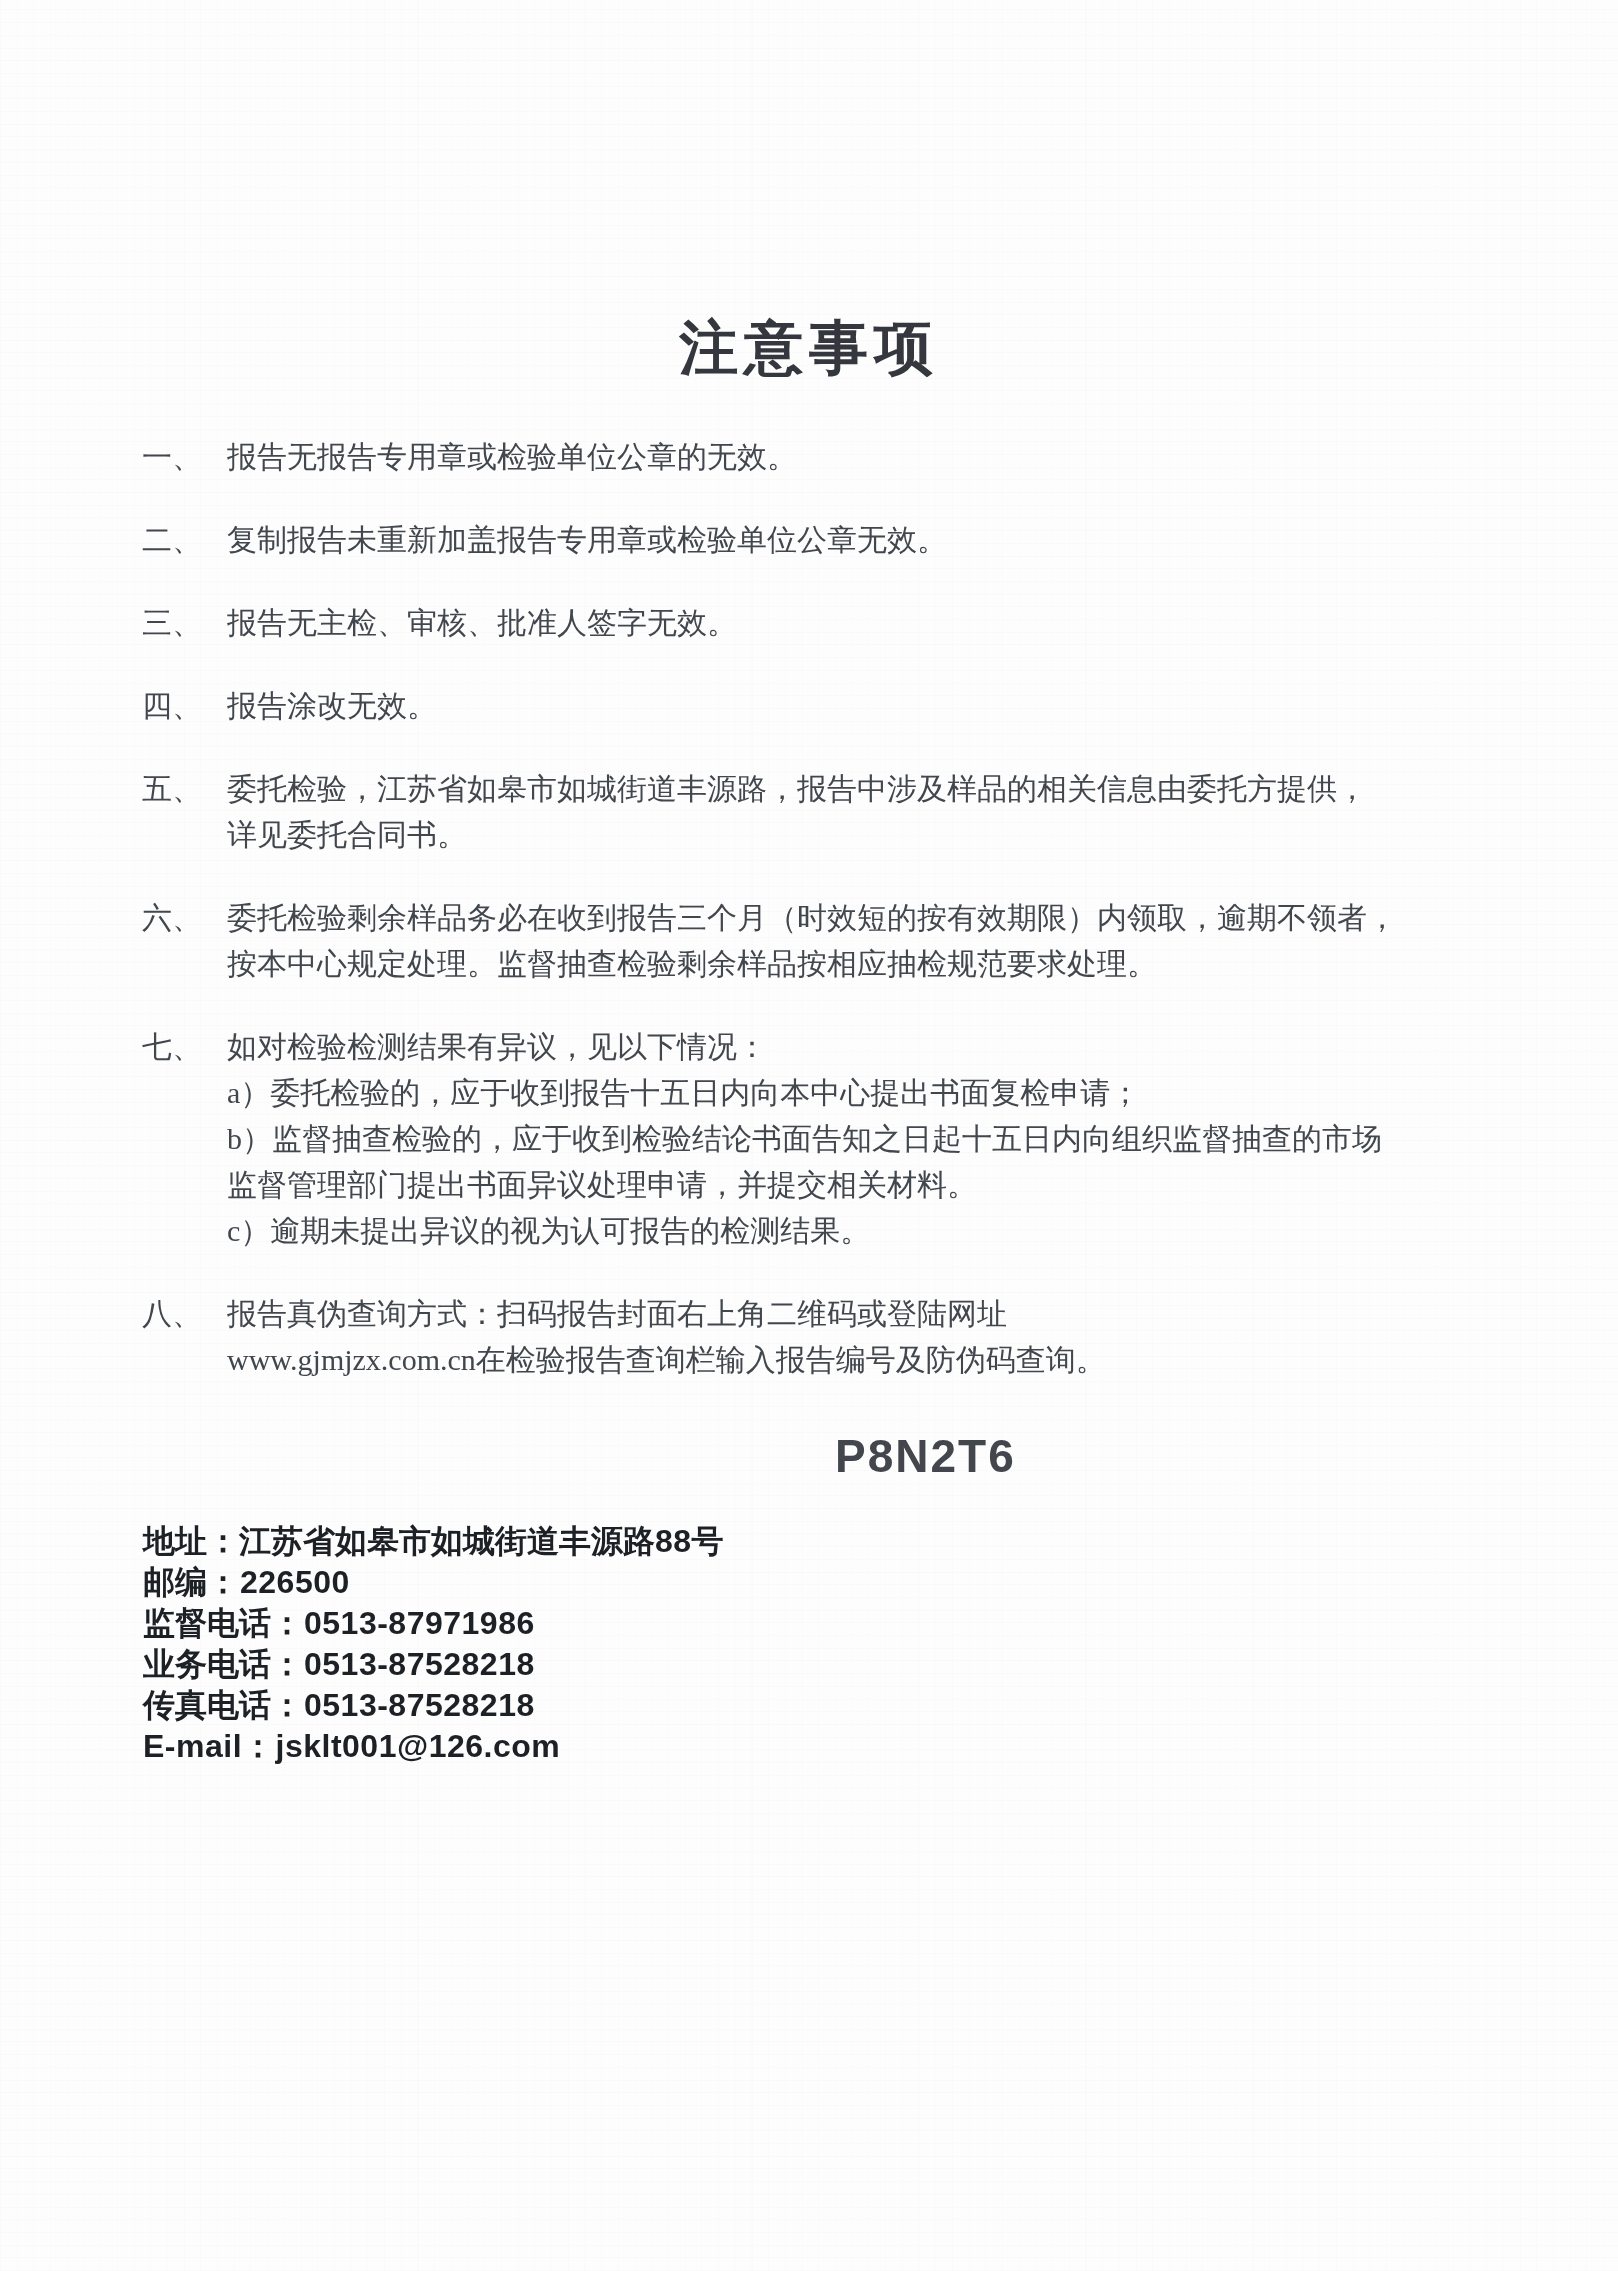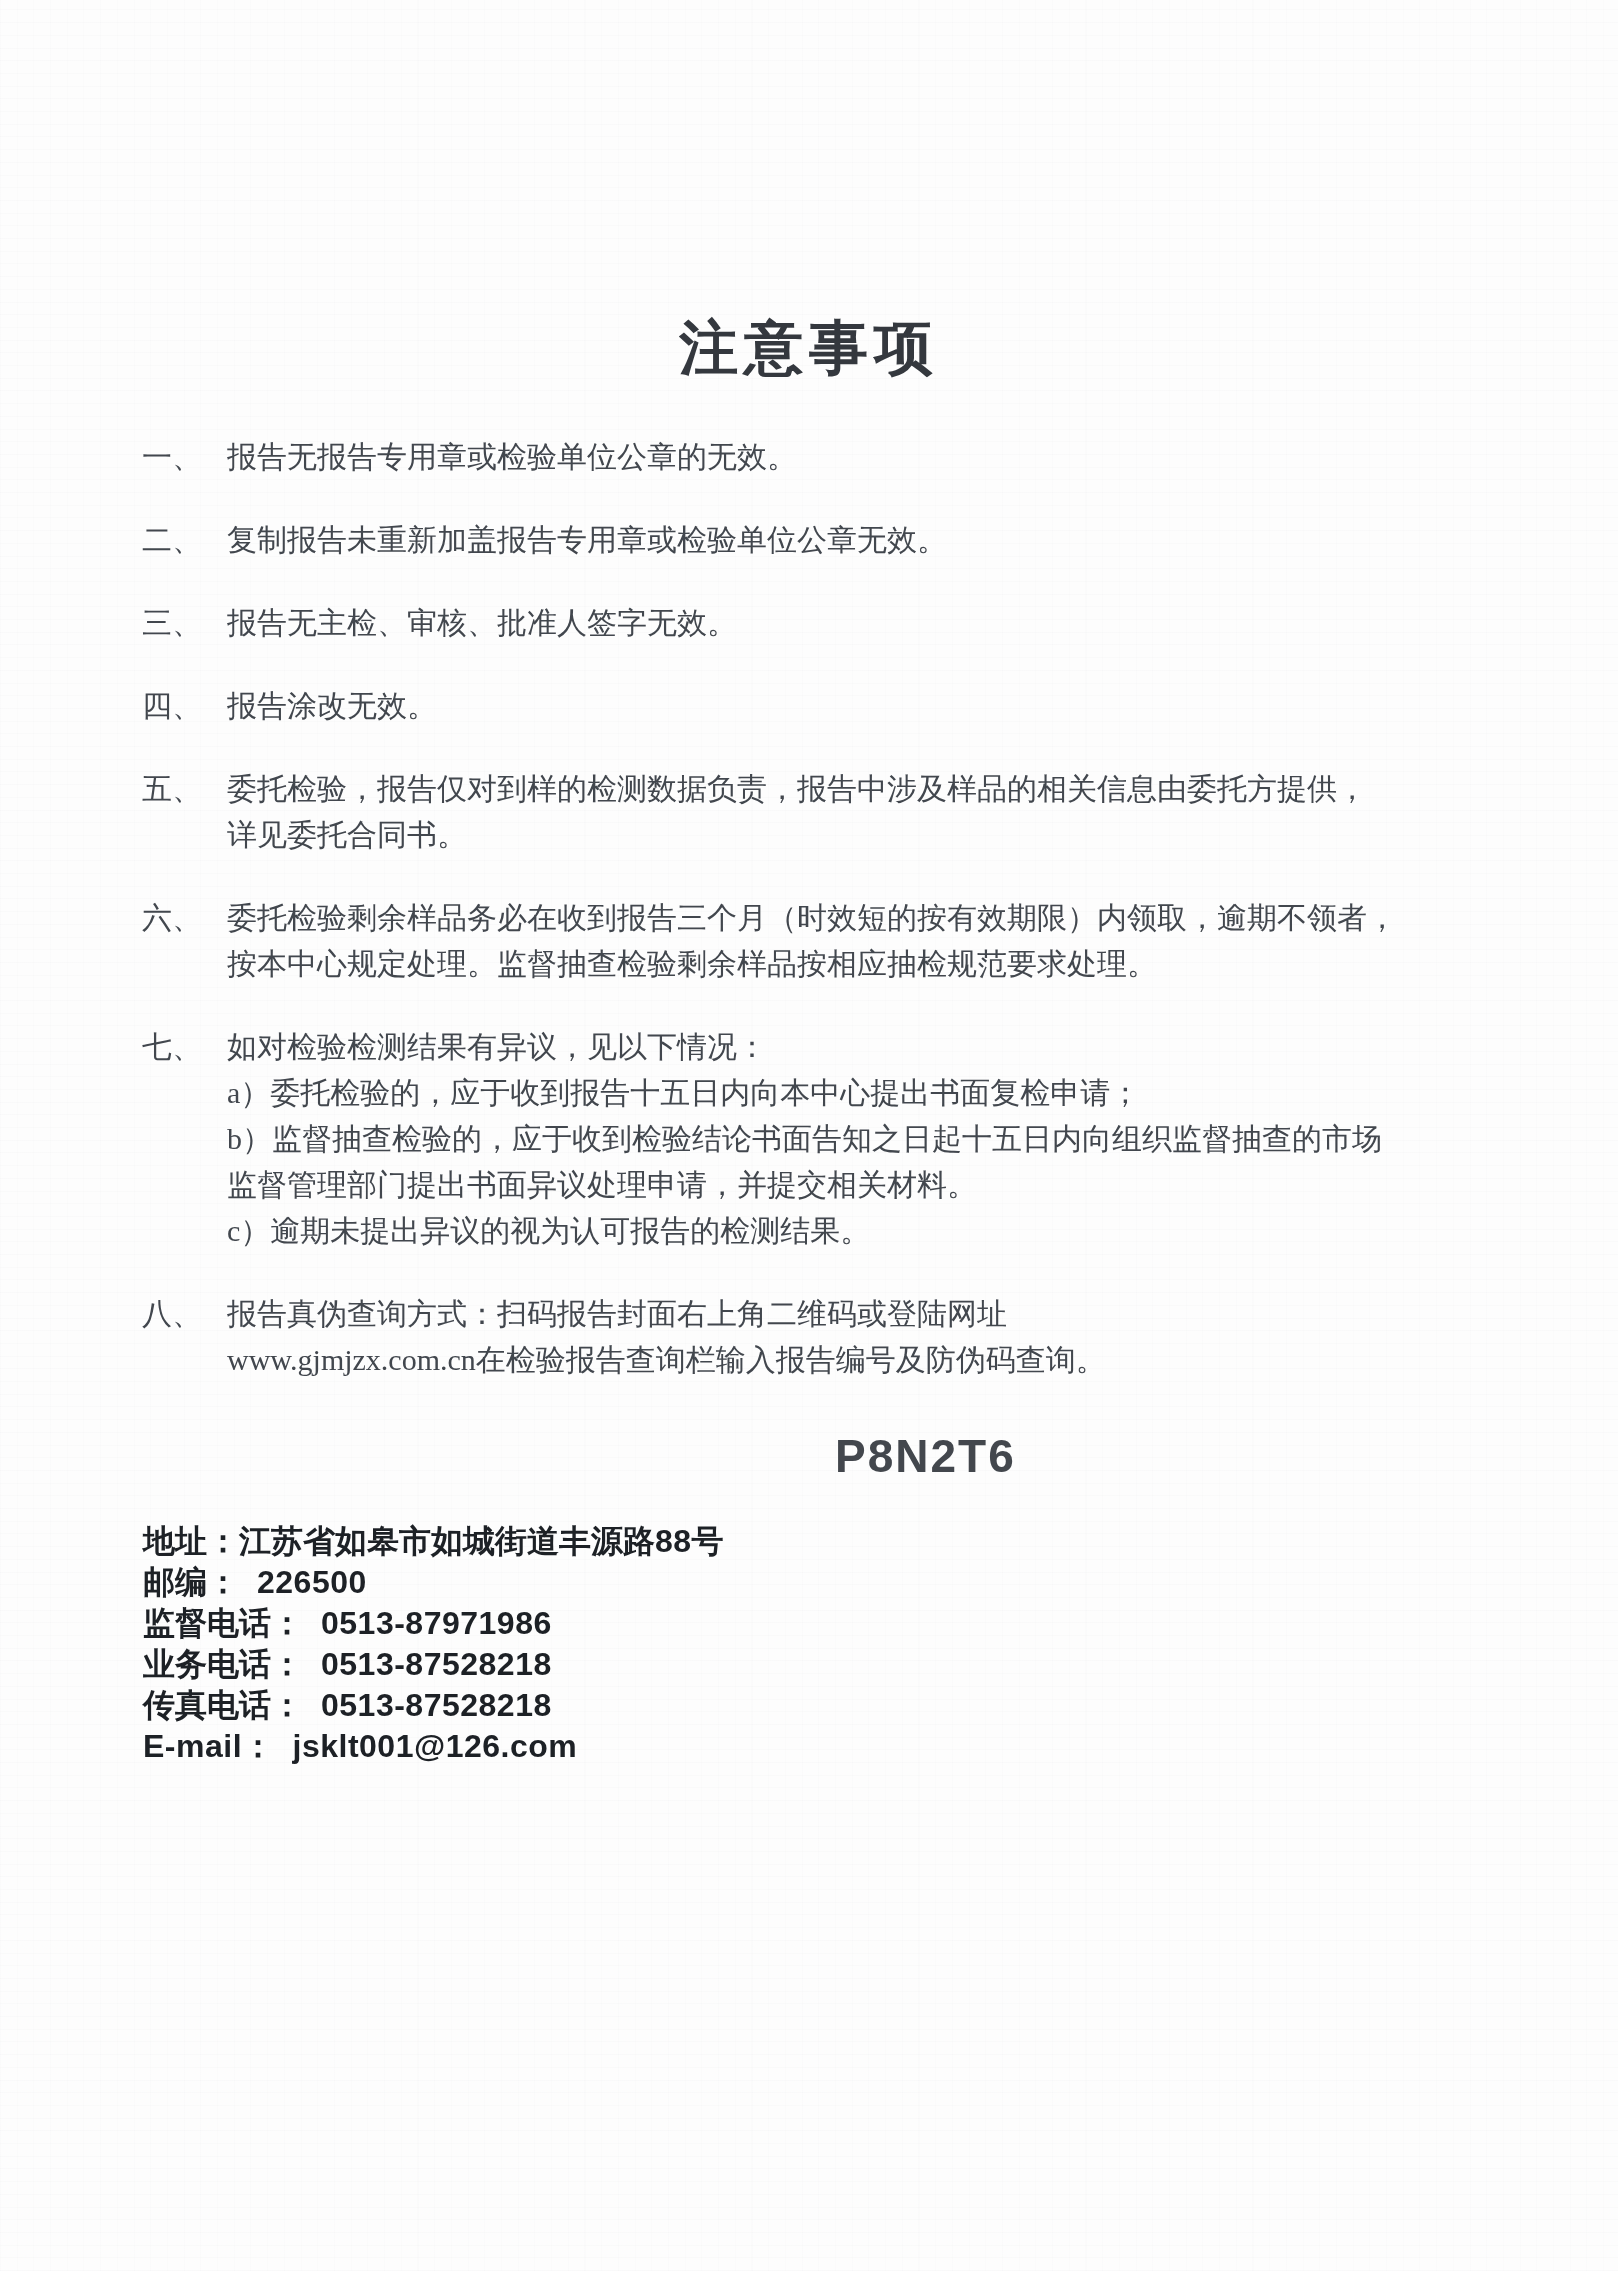--- a/index.html
+++ b/index.html
@@ -73,21 +73,21 @@
   }
   .lab-heading { font-weight: bold; }
   .lab-row { white-space: nowrap; }
   .lab-label { font-weight: bold; }
   .lab-label.latin,
   .lab-num {
     font-family: "Liberation Sans", "DejaVu Sans", sans-serif;
     font-weight: bold;
     letter-spacing: 0.5px;
   }
-  .lab-num { margin-left: 18px; }
+  .lab-num { margin-left: 1px; }
   .lab-num.inline { margin-left: 0; }
 </style>
 </head>
 <body>
 
 <div class="notice-title">注意事项</div>
 
 <div class="notes">
 
   <div class="note">
@@ -114,21 +114,21 @@
   <div class="note">
     <span class="note-label">四、</span>
     <div class="note-body">
       <div class="note-line">报告涂改无效。</div>
     </div>
   </div>
 
   <div class="note">
     <span class="note-label">五、</span>
     <div class="note-body">
-      <div class="note-line">委托检验，报告仅对到样的检测数据负责，报告中涉及样品的相关信息由委托方提供，</div>
+      <div class="note-line">委托检验，江苏省如皋市如城街道丰源路，报告中涉及样品的相关信息由委托方提供，</div>
       <div class="note-line">详见委托合同书。</div>
     </div>
   </div>
 
   <div class="note">
     <span class="note-label">六、</span>
     <div class="note-body">
       <div class="note-line">委托检验剩余样品务必在收到报告三个月（时效短的按有效期限）内领取，逾期不领者，</div>
       <div class="note-line">按本中心规定处理。监督抽查检验剩余样品按相应抽检规范要求处理。</div>
     </div>

